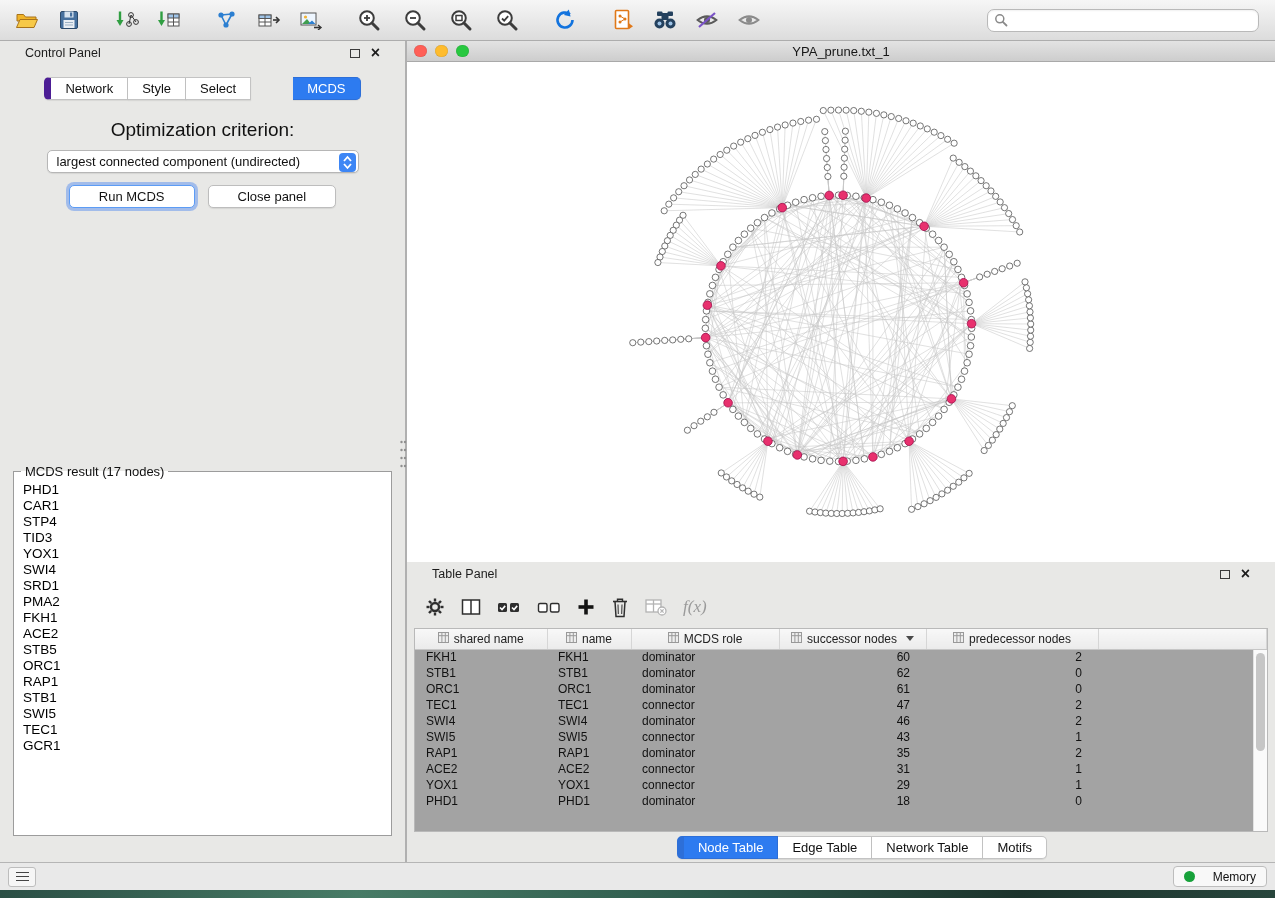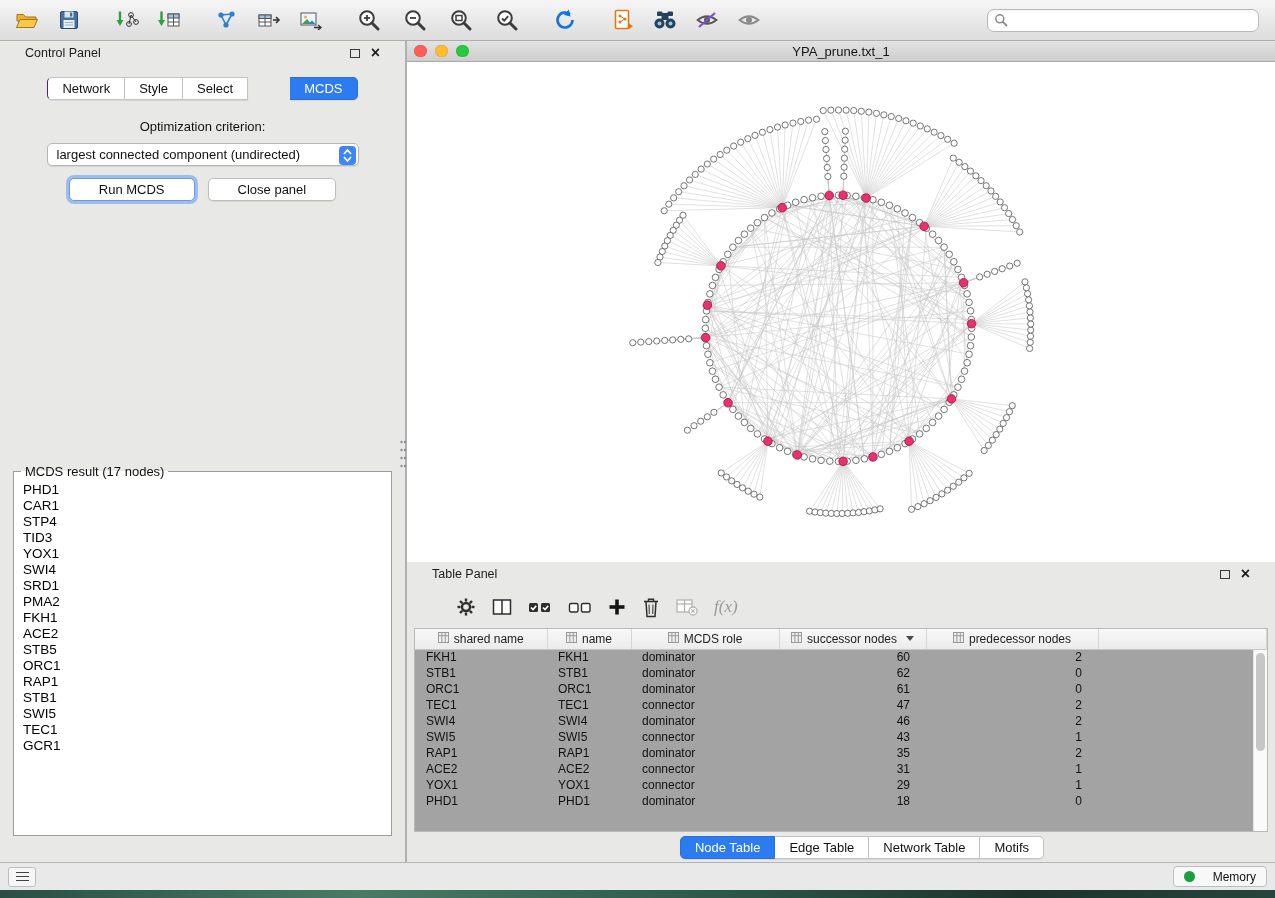--- a/index.html
+++ b/index.html
@@ -23,24 +23,24 @@
   .main { flex:1; display:flex; min-height:0; }
 
   
   .control-panel { width:407px; flex:none; background:#e8e8e6; border-right:2px solid #b0b0b0; display:flex; flex-direction:column; }
   .panel-header { height:24px; flex:none; display:flex; align-items:center; padding:0 25px; font-size:12.5px; color:#1c1c1c; }
   .panel-header .spacer { flex:1; }
   .float-btn { width:10px; height:9px; border:1.5px solid #3a3a3a; display:inline-block; background:transparent; cursor:pointer; }
   .close-x { font-size:16px; font-weight:bold; color:#1c1c1c; margin-left:11px; line-height:1; cursor:pointer; }
   .seg-tabs { display:flex; justify-content:center; margin-top:12px; }
   .seg-tab { height:23px; display:flex; align-items:center; padding:0 14px; font-size:13px; background:#fff; border:1px solid #c3c3c3; border-left:none; color:#111; cursor:pointer; box-shadow:0 1px 1px rgba(0,0,0,.07); }
-  .seg-tab:first-child { border-left:1px solid #4c1d95; border-radius:5px 0 0 5px; }
+  .seg-tab:first-child { border-left:7px solid #4c1d95; border-radius:5px 0 0 5px; }
   .seg-tab:last-child { border-radius:0 5px 5px 0; }
   .seg-tab.active { background:#2d7bf0; border-color:#2d6fd8; color:#fff;margin-left:42px; }
-  .opt-label { text-align:center; font-size:13px; color:#111; margin-top:19px; }
+  .opt-label { text-align:center; font-size:19px; color:#111; margin-top:19px; }
   .dropdown { width:312px; height:23px; margin:9px auto 0; background:#fff; border:1px solid #b6b6b6; border-radius:5px; display:flex; align-items:center; padding-left:9px; position:relative; box-shadow:0 1px 1px rgba(0,0,0,.08); cursor:pointer; }
   .dd-value { font-size:13px; color:#111; flex:1; white-space:nowrap; overflow:hidden; }
   .dd-stepper { position:absolute; right:2px; top:1.5px; line-height:0; }
   .btn-row { display:flex; justify-content:center; gap:13px; margin-top:12px; }
   .mac-btn { height:23px; padding:0 29px; background:#fff; border:1px solid #bdbdbd; border-radius:5px; font-size:13px; font-family:inherit; color:#111; box-shadow:0 1px 1px rgba(0,0,0,.08); cursor:pointer; }
   .mac-btn.focus { border-color:#5c9cf5; box-shadow:0 0 0 3px rgba(77,135,240,.45); }
   .result-group { margin:auto 13px 26px; height:372px; min-width:0; background:#fff; border:1px solid #9c9c9c; padding:1px 2px 0; }
   .result-group legend { font-size:13px; padding:0 4px; margin-left:5px; color:#111; }
   .mcds-list { padding:2px 0 0 7px; height:340px; overflow:hidden; }
   .mcds-item { font-size:13.5px; line-height:16px; color:#000; }
@@ -51,21 +51,21 @@
   .net-titlebar { height:21px; flex:none; background:linear-gradient(#e3e3e3,#cdcdcd); border-bottom:1px solid #a9a9a9; display:flex; align-items:center; padding:0 7px; position:relative; cursor:default; }
   .traffic { display:flex; gap:8.5px; z-index:2; }
   .light { width:12.5px; height:12.5px; border-radius:50%; box-shadow:inset 0 0 1px rgba(0,0,0,.35); cursor:pointer; }
   .light.red { background:#ff5f57; } .light.yellow { background:#febc2e; } .light.green { background:#28c840; }
   .net-title { position:absolute; left:0; right:0; text-align:center; font-size:13px; color:#161616; }
   .net-canvas { flex:1; position:relative; background:#fff; }
   .net-canvas svg { display:block; width:100%; height:100%; }
 
   
   .table-panel { flex:1; min-height:0; background:#e8e8e6; display:flex; flex-direction:column; }
-  .tp-toolbar { height:42px; flex:none; display:flex; align-items:center; gap:16px; padding:0 18px;margin-left:31px; }
+  .tp-toolbar { height:42px; flex:none; display:flex; align-items:center; gap:16px; padding:0 18px; }
   .tp-btn { background:none; border:none; padding:0; display:flex; align-items:center; cursor:pointer; }
   .fx { font-family:"Liberation Serif", serif; font-style:italic; font-size:17px; color:#9a9a9a; cursor:pointer; }
   .table-wrap { position:relative; flex:1; margin:0 7px; background:#a3a3a3; border:1px solid #b9b9b9; overflow:hidden; }
   table { border-collapse:collapse; width:100%; table-layout:fixed; font-size:12px; }
   thead th { height:20px; background:linear-gradient(#f8f8f8,#ebebeb); border-right:1px solid #d6d6d6; border-bottom:1px solid #c6c6c6; font-weight:normal; font-size:12px; color:#222; padding:0; cursor:pointer; }
   .th-inner { display:flex; align-items:center; justify-content:center; gap:5px; }
   .caret { width:0; height:0; border-left:4px solid transparent; border-right:4px solid transparent; border-top:5px solid #4a4a4a; display:inline-block; margin-left:4px; }
   tbody td { height:16px; padding:0 0 0 11px; color:#111; white-space:nowrap; overflow:hidden; }
   td.num { text-align:right; padding:0 16px 0 0; }
   .vscroll { position:absolute; top:21px; right:0; bottom:0; width:14px; background:#fafafa; border-left:1px solid #e2e2e2; }

